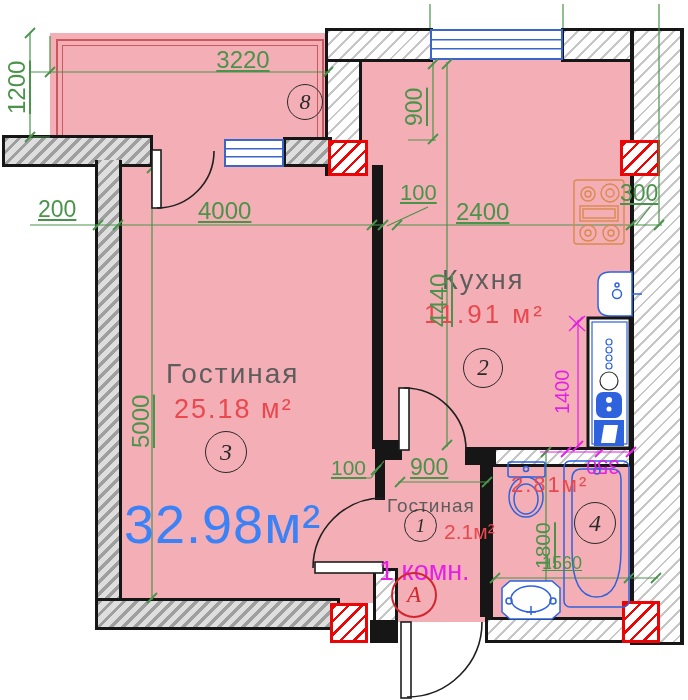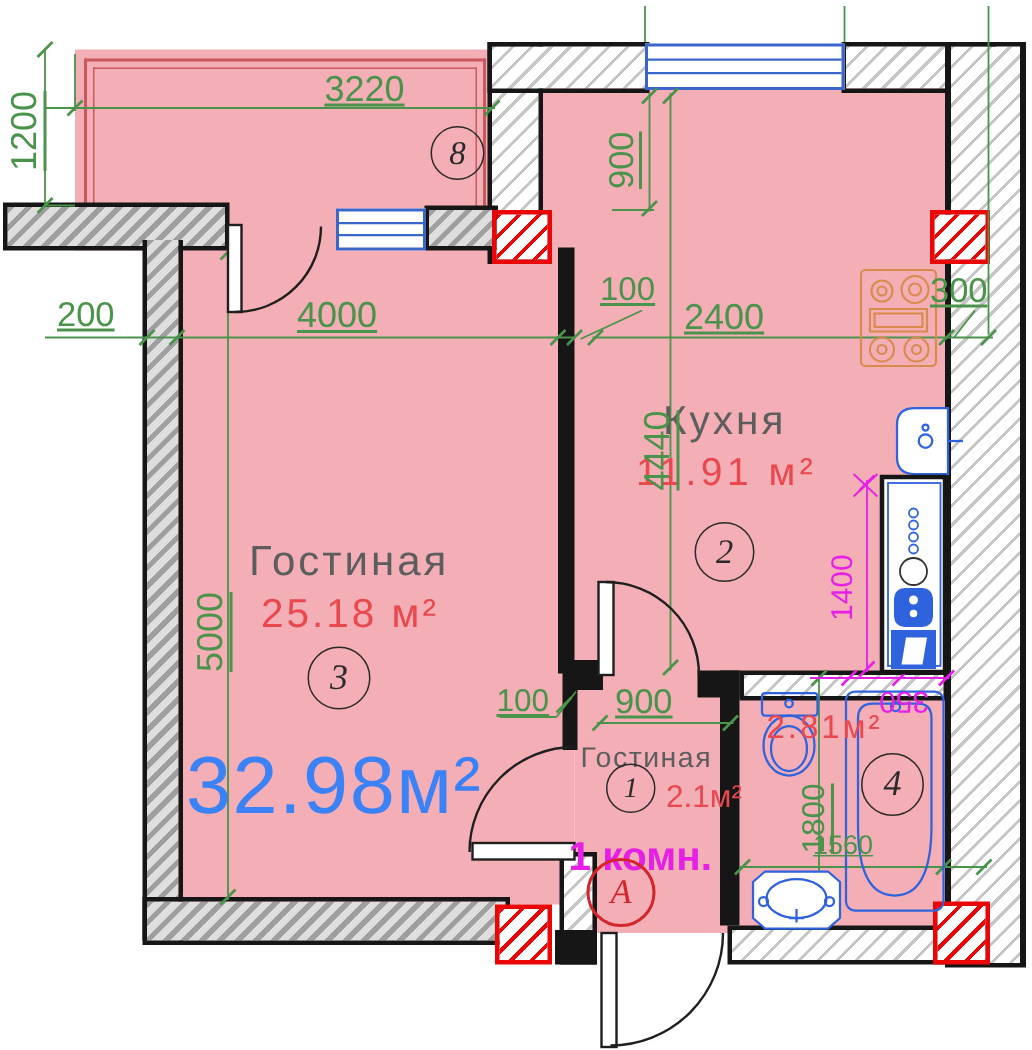--- a/index.html
+++ b/index.html
@@ -187,21 +187,21 @@
   <div class="circle" style="left:205px;top:431px;width:40px;height:40px;font-size:24px;">3</div>
   <div class="t vt g" style="left:128px;top:358px;height:90px;font-size:24px;">5000</div>
   <div class="t big" style="left:124px;top:496px;font-size:54px;">32.98м²</div>
 
   <div class="t gy" style="left:387px;top:496px;font-size:19px;letter-spacing:1px;">Гостиная</div>
   <div class="circle" style="left:404px;top:509px;width:31px;height:31px;font-size:19px;">1</div>
   <div class="t r" style="left:444px;top:521px;font-size:21px;">2.1м²</div>
   <div class="t g" style="left:331px;top:457px;font-size:21px;">100</div>
   <div class="t g" style="left:410px;top:455px;font-size:23px;">900</div>
 
-  <div class="t m" style="left:379px;top:557px;font-size:27px;font-weight:bold;">1 комн.</div>
+  <div class="t m" style="left:379px;top:557px;font-size:27px;">1 комн.</div>
   <div class="circle circleA" style="left:391px;top:572px;width:42px;height:42px;font-size:23px;">А</div>
 
   <div class="t r" style="left:511px;top:473px;font-size:22px;letter-spacing:2px;">2.81м²</div>
   <div class="circle" style="left:574px;top:502px;width:40px;height:40px;font-size:24px;">4</div>
   <div class="t vt g" style="left:532px;top:491px;height:78px;font-size:21px;">1800</div>
   <div class="t g" style="left:542px;top:554px;font-size:18px;">1560</div>
   <div class="t m" style="left:586px;top:456px;font-size:20px;transform:rotate(180deg);">350</div>
 
 </div>
 

